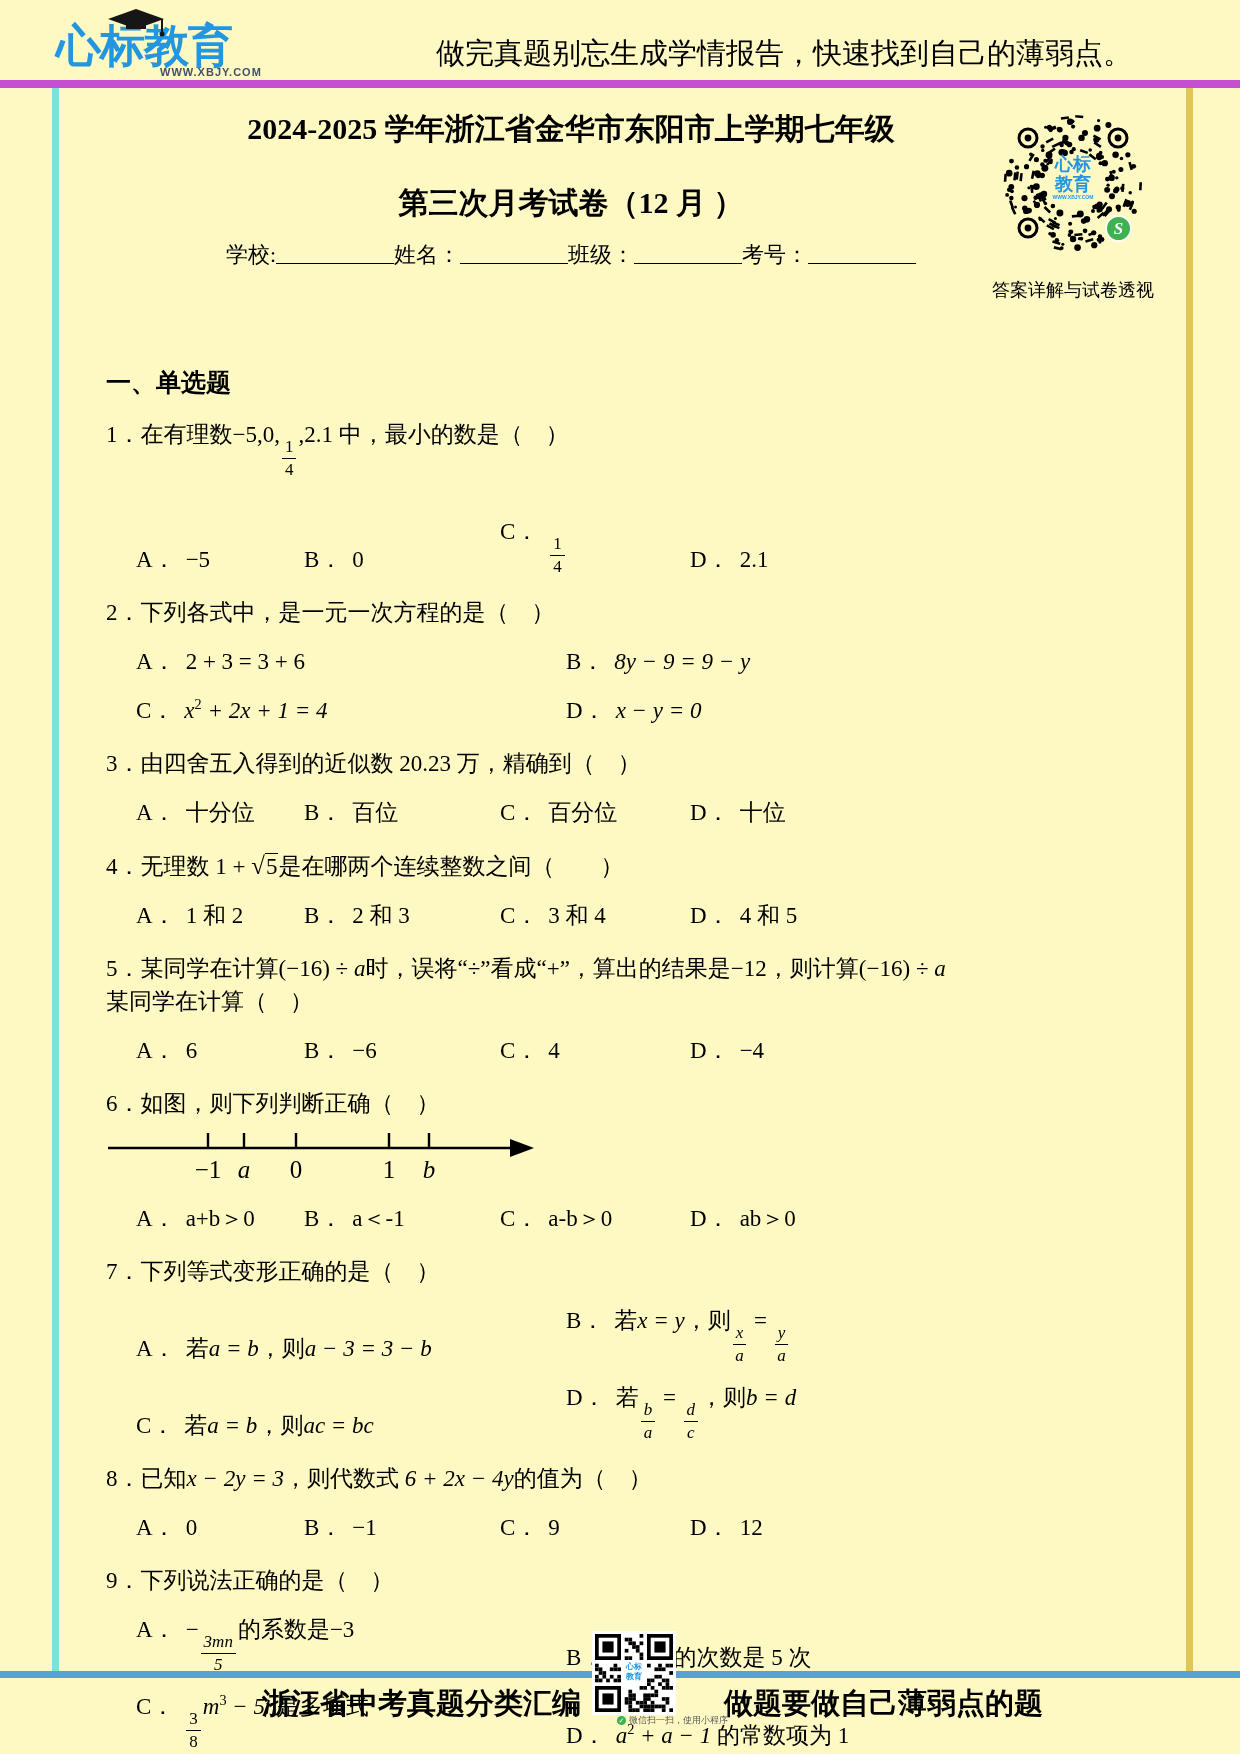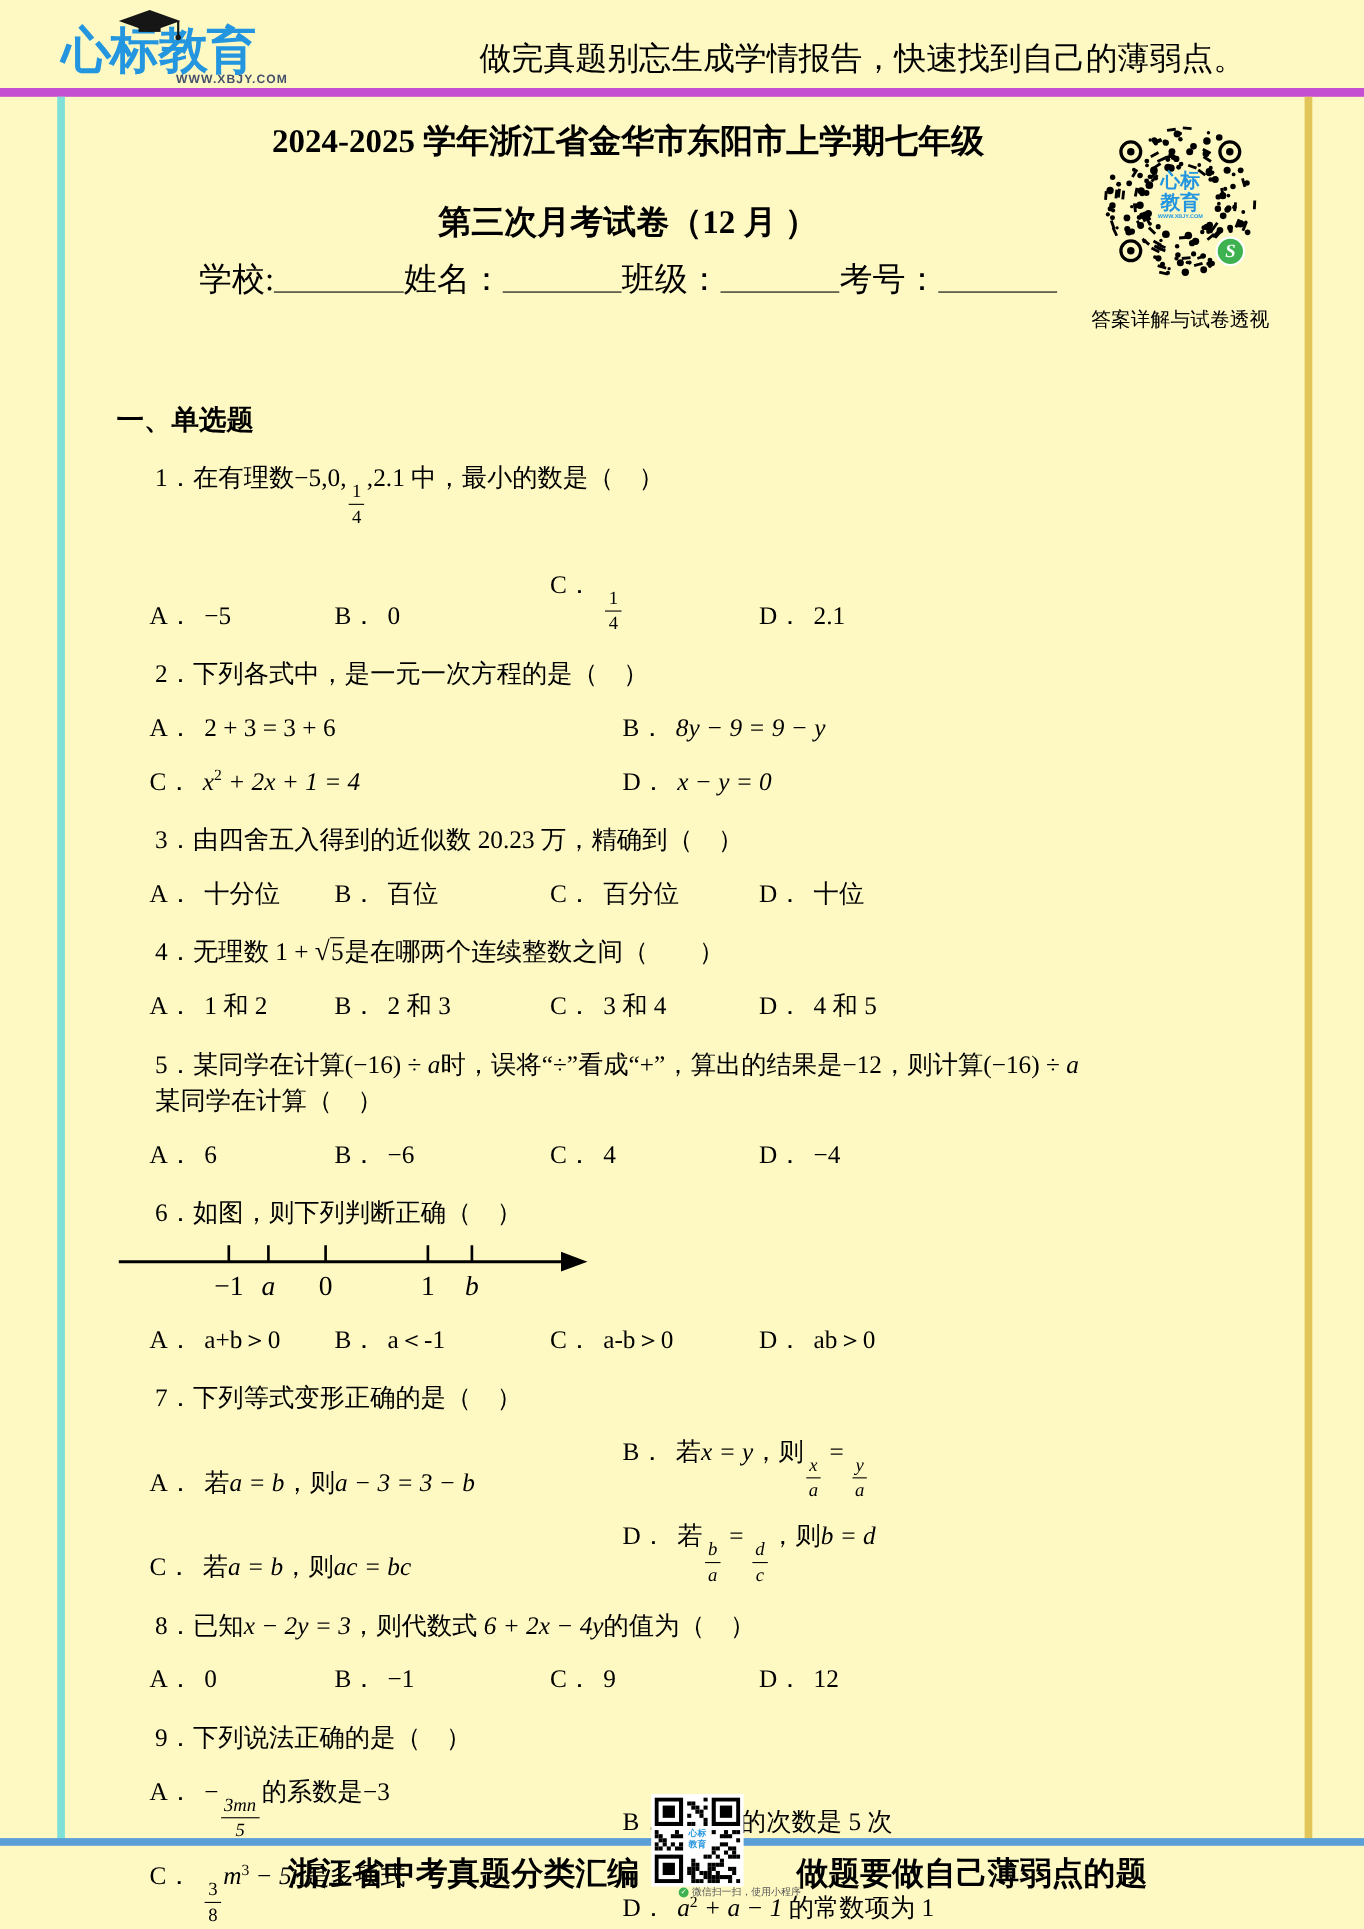--- a/index.html
+++ b/index.html
@@ -19,39 +19,39 @@
   .tagline{position:absolute; left:436px; top:34px; font-size:29px; color:#000;}
   .magenta-line{position:absolute; left:0; top:80px; width:1240px; height:8px; background:var(--line-magenta);}
   .lborder{position:absolute; left:52px; top:88px; width:7px; height:1584px; background:var(--border-cyan);}
   .rborder{position:absolute; left:1186px; top:88px; width:7px; height:1584px; background:var(--border-gold);}
 
   
   .content{position:absolute; left:60px; top:96px; width:1126px; padding:0 40px 0 46px;}
   .title-wrap{width:930px; text-align:center; margin-top:14px;}
   .t1{font-size:30px; font-weight:bold; line-height:38px;}
   .t2{font-size:30px; font-weight:bold; line-height:38px; margin-top:36px;}
-  .school-line{margin-top:18px; font-size:30px; line-height:30px; text-align:center; white-space:nowrap;}
+  .school-line{margin-top:18px; font-size:22px; line-height:30px; text-align:center; white-space:nowrap;}
   .blank{display:inline-block; width:108px; border-bottom:1.6px solid #000; height:22px; vertical-align:-2px;}
 
   .topqr{position:absolute; left:998px; top:108px; width:150px; height:150px;}
   .topqr svg{position:absolute; left:0; top:0;}
   .topqr .qr-logo{position:absolute; left:44px; top:46px; width:62px; text-align:center;
                   color:var(--logo-blue); font-weight:bold; line-height:20px; font-size:18px;
                   font-family:"Liberation Sans",sans-serif;}
   .topqr .qr-logo .tiny{display:block; font-size:5px; line-height:6px; letter-spacing:0;}
   .wx-badge{position:absolute; border-radius:50%; background:var(--wechat-green); color:#fff;
             display:flex; align-items:center; justify-content:center;
             font-family:"Liberation Serif",serif; font-style:italic; font-weight:bold;}
   .topqr .wx-badge{left:107px; top:107px; width:27px; height:27px; font-size:17px; border:2px solid #fff;}
   .qr-caption{position:absolute; left:992px; top:278px; width:162px; text-align:center; font-size:18px;}
 
   
   .sec-title{margin-top:96px; font-family:"Liberation Sans","DejaVu Sans",sans-serif;
              font-weight:bold; font-size:25px; line-height:32px;}
-  .stem{margin-top:20px; font-size:23px; line-height:33px;margin-left:35px;}
+  .stem{margin-top:20px; font-size:23px; line-height:33px;}
   .orow{margin:16px 0 0 30px; display:grid; font-size:23px; line-height:33px; align-items:end;}
   .orow.c4{grid-template-columns:168px 196px 190px auto;}
   .orow.c2{grid-template-columns:430px auto;}
   .orow.mt-lg{margin-top:36px;}
   .olbl{margin-right:10px;}
   .zh{}
   .mr{font-family:"Liberation Serif","DejaVu Serif",serif;}
   .mi{font-family:"Liberation Serif","DejaVu Serif",serif; font-style:italic;}
   sup{font-size:0.62em; line-height:0;}
   .frac{display:inline-flex; flex-direction:column; align-items:center; font-size:17px;

